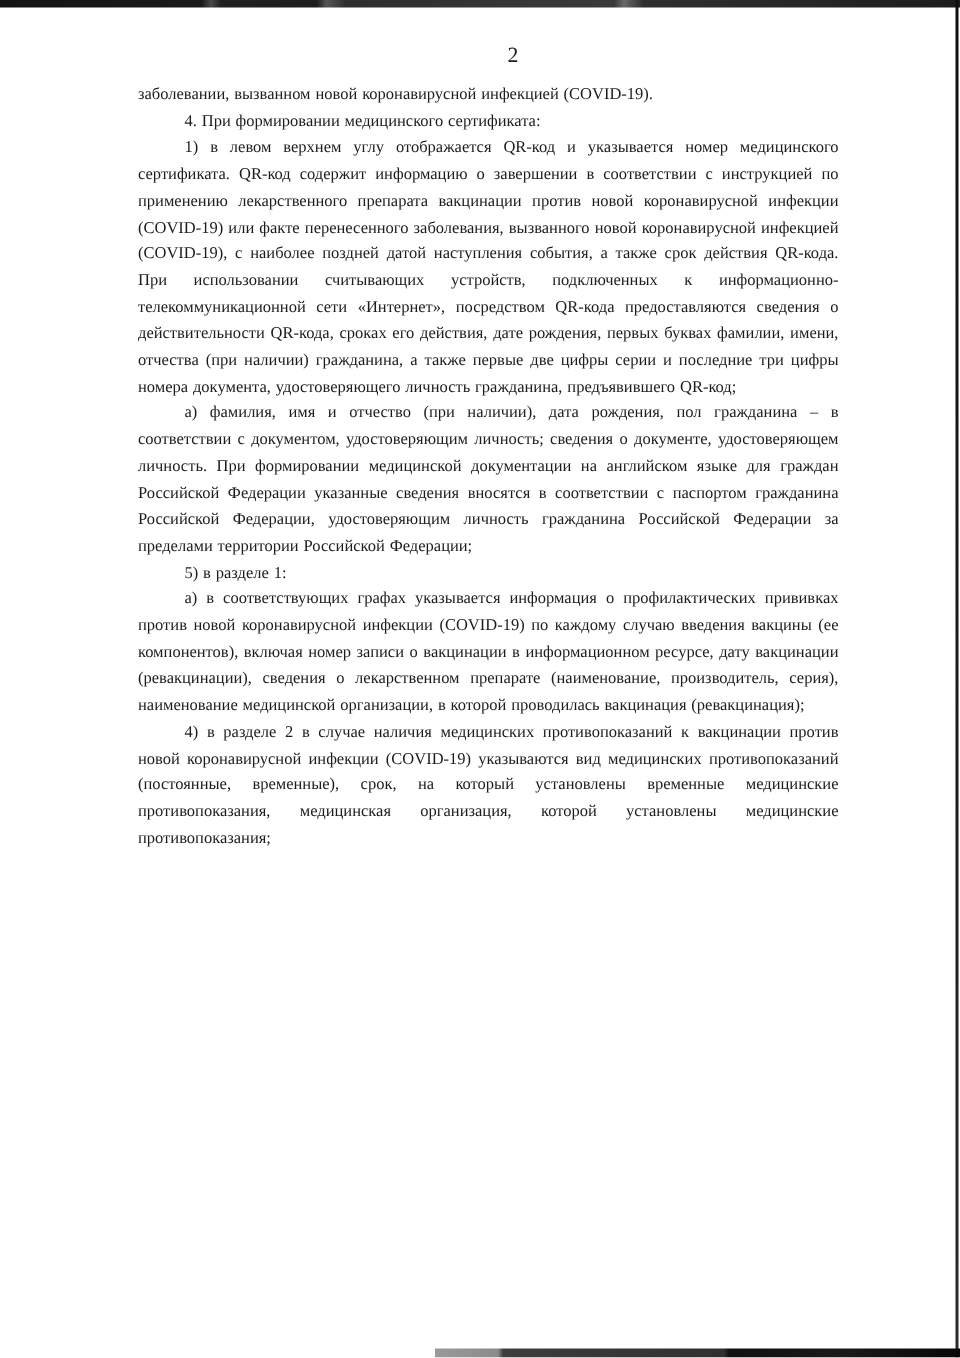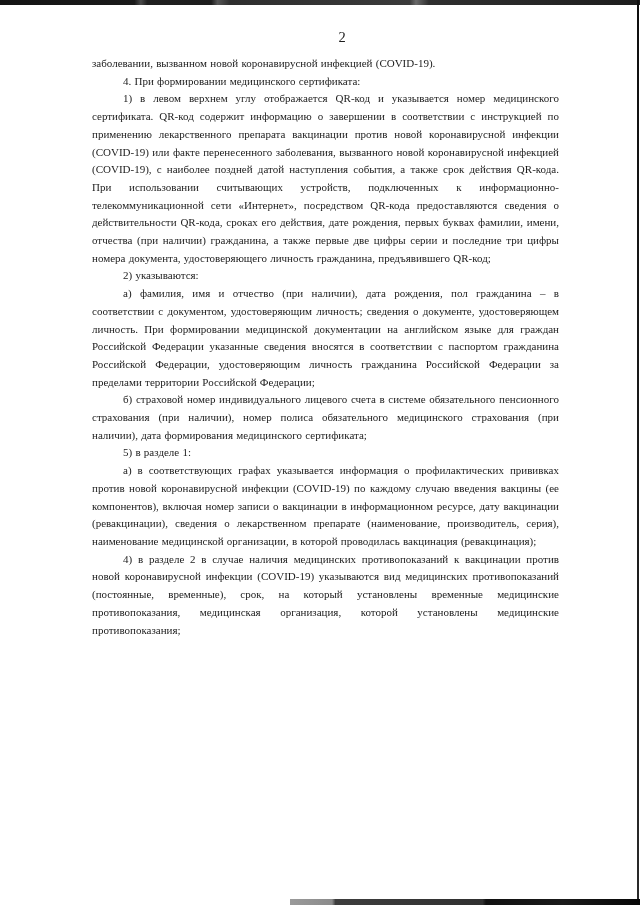--- a/index.html
+++ b/index.html
@@ -74,19 +74,17 @@
 <div class="scan-edge-top"></div>
 <div class="scan-edge-right"></div>
 <div class="scan-edge-bottom"></div>
 
 <div class="page-number">2</div>
 
 <div class="content">
   <p class="no-indent">заболевании, вызванном новой коронавирусной инфекцией (COVID-19).</p>
   <p>4. При формировании медицинского сертификата:</p>
   <p>1) в левом верхнем углу отображается QR-код и указывается номер медицинского сертификата. QR-код содержит информацию о завершении в соответствии с инструкцией по применению лекарственного препарата вакцинации против новой коронавирусной инфекции (COVID-19) или факте перенесенного заболевания, вызванного новой коронавирусной инфекцией (COVID-19), с наиболее поздней датой наступления события, а также срок действия QR-кода. При использовании считывающих устройств, подключенных к информационно-телекоммуникационной сети «Интернет», посредством QR-кода предоставляются сведения о действительности QR-кода, сроках его действия, дате рождения, первых буквах фамилии, имени, отчества (при наличии) гражданина, а также первые две цифры серии и последние три цифры номера документа, удостоверяющего личность гражданина, предъявившего QR-код;</p>
-  <p>2) указываются:</p>
   <p>а) фамилия, имя и отчество (при наличии), дата рождения, пол гражданина – в соответствии с документом, удостоверяющим личность; сведения о документе, удостоверяющем личность. При формировании медицинской документации на английском языке для граждан Российской Федерации указанные сведения вносятся в соответствии с паспортом гражданина Российской Федерации, удостоверяющим личность гражданина Российской Федерации за пределами территории Российской Федерации;</p>
-  <p>б) страховой номер индивидуального лицевого счета в системе обязательного пенсионного страхования (при наличии), номер полиса обязательного медицинского страхования (при наличии), дата формирования медицинского сертификата;</p>
   <p>5) в разделе 1:</p>
   <p>а) в соответствующих графах указывается информация о профилактических прививках против новой коронавирусной инфекции (COVID-19) по каждому случаю введения вакцины (ее компонентов), включая номер записи о вакцинации в информационном ресурсе, дату вакцинации (ревакцинации), сведения о лекарственном препарате (наименование, производитель, серия), наименование медицинской организации, в которой проводилась вакцинация (ревакцинация);</p>
   <p>4) в разделе 2 в случае наличия медицинских противопоказаний к вакцинации против новой коронавирусной инфекции (COVID-19) указываются вид медицинских противопоказаний (постоянные, временные), срок, на который установлены временные медицинские противопоказания, медицинская организация, которой установлены медицинские противопоказания;</p>
 </div>
 
 </body></html>

